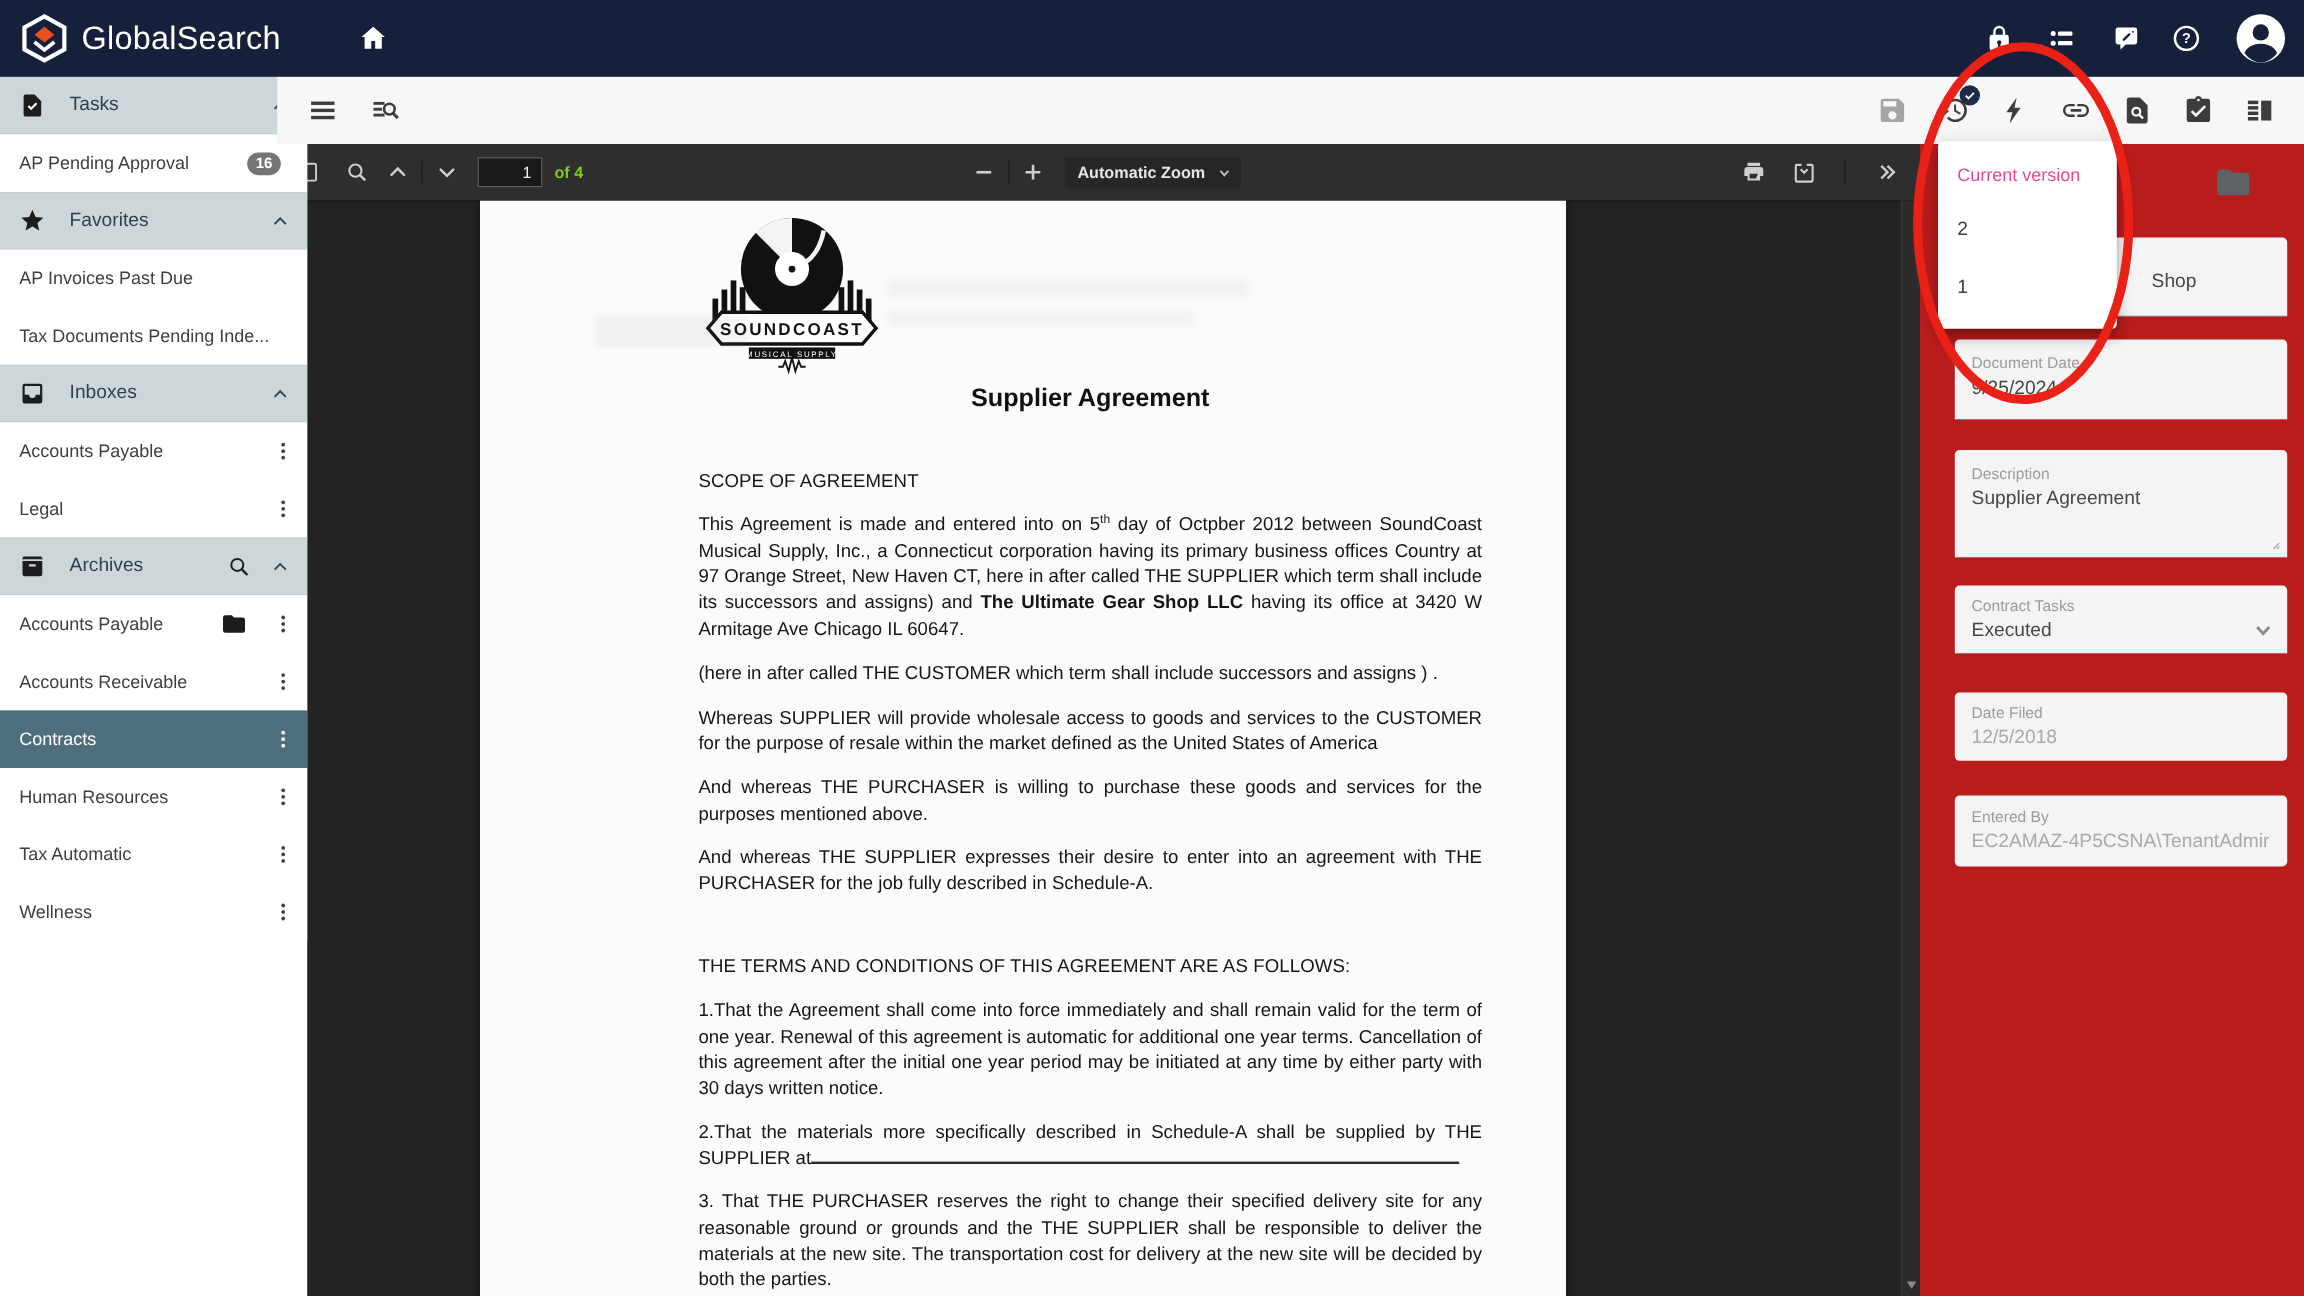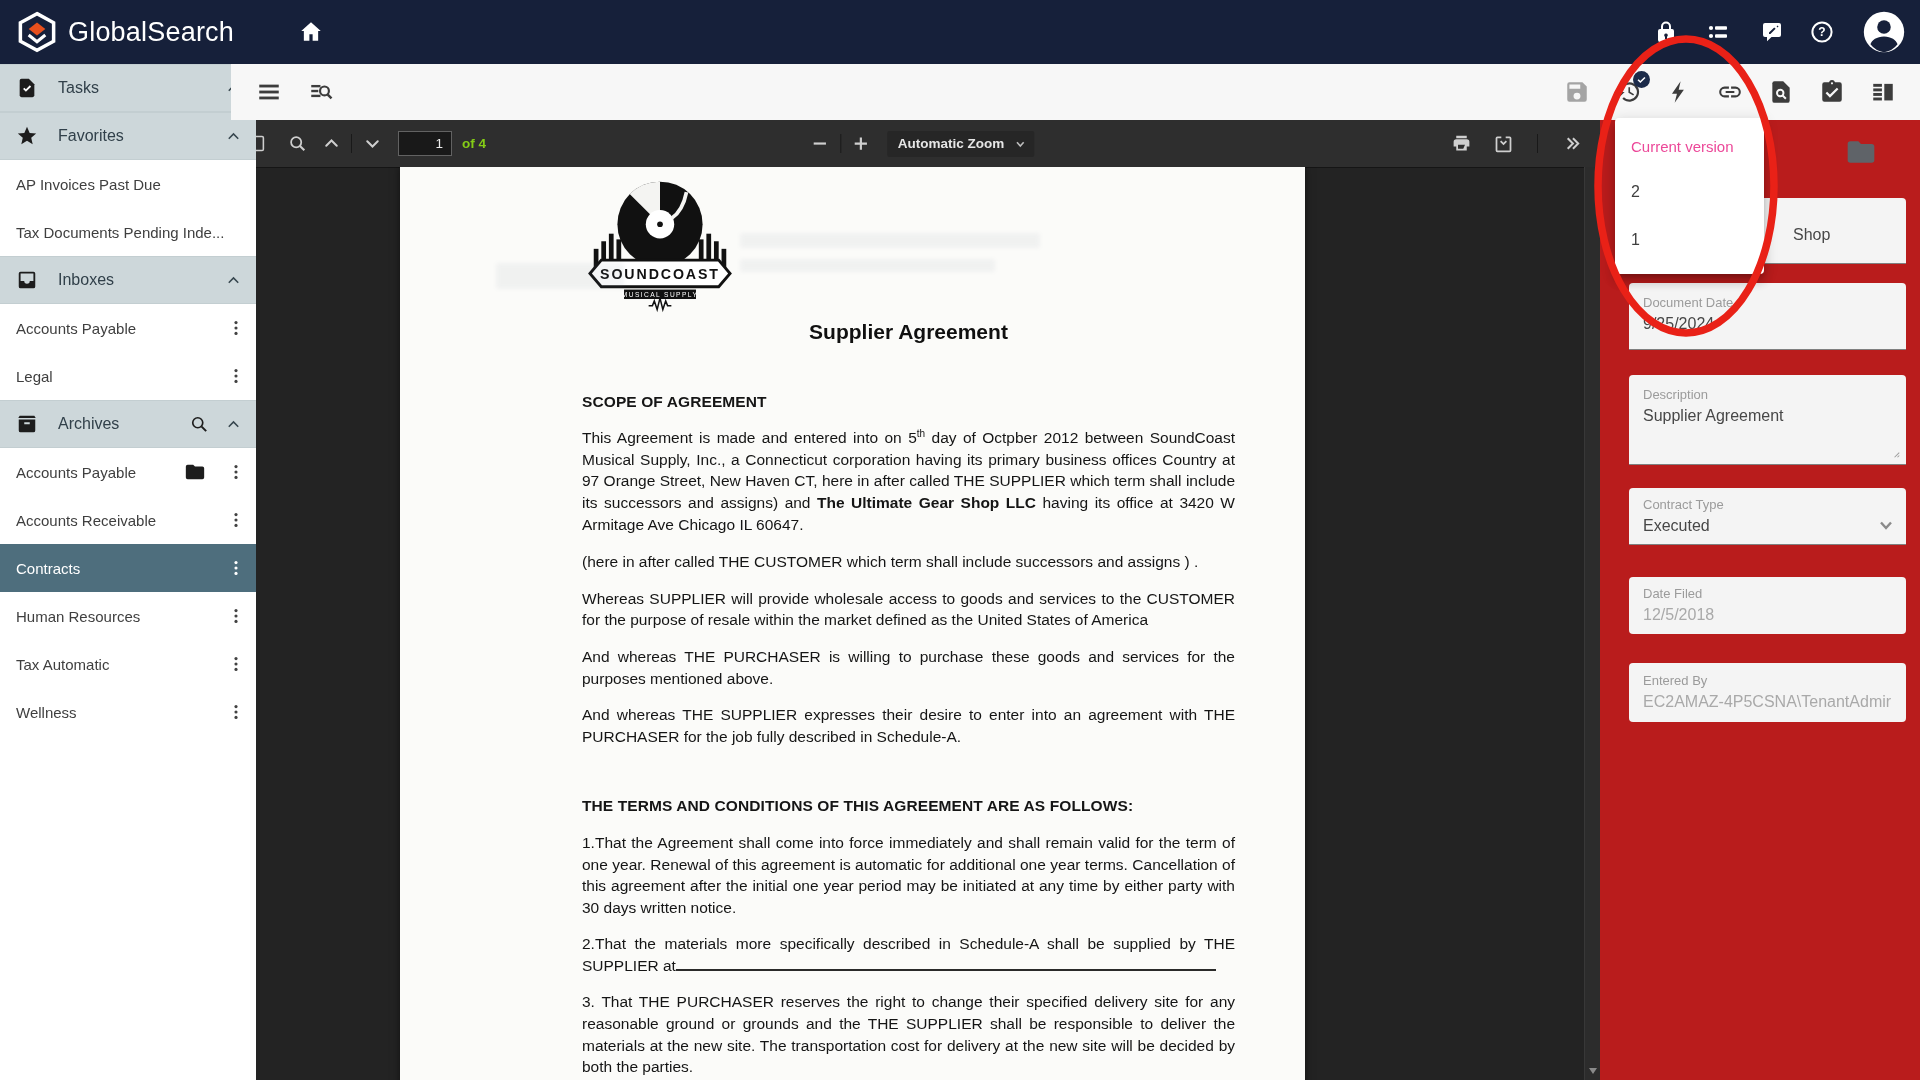--- a/index.html
+++ b/index.html
@@ -75,21 +75,21 @@
     border-left:4.5px solid transparent;border-right:4.5px solid transparent;border-top:6px solid #8a8a8a;}
 
   
   #doc-page{position:absolute;left:169px;top:0;width:905px;height:1020px;background:#fbfbf9;
     box-shadow:0 0 8px rgba(0,0,0,.55);padding:8px 70px 0 182px;
     font-size:15.5px;line-height:21.6px;color:#151515;text-align:justify;}
   .doc-logo{width:152px;height:142px;margin-left:2px;display:block;}
   .doc-title{text-align:center;font-weight:bold;font-size:21px;margin:4px 0 0;color:#101010;}
   #doc-body{margin-top:34px;}
   .para{margin:15px 0 0;}
-  .para.heading{font-weight:bold;margin-top:48px;letter-spacing:.1px;}
+  .para.heading{font-weight:normal;margin-top:48px;letter-spacing:.1px;}
   .para.gap-lg{margin-top:16px;}
   .para sup{font-size:10px;line-height:0;}
   .fill-line{display:inline-block;width:540px;height:4px;border-bottom:2px solid #2a2a2a;}
   .ghost{position:absolute;background:#6b7b8d;opacity:.07;filter:blur(2px);border-radius:3px;}
 
   
   #index-panel{position:absolute;left:1600px;top:120px;right:0;bottom:0;background:#b91c1c;
     padding:16px 14px 0 29px;z-index:4;}
   .folder-row{height:40px;margin-bottom:22px;padding-left:216px;}
   .panel-folder{width:32px;height:32px;display:flex;color:#5f6368;cursor:pointer;}
@@ -187,20 +187,24 @@
             <path d="M14 2H6a2 2 0 0 0-2 2v16a2 2 0 0 0 2 2h12a2 2 0 0 0 2-2V8z" fill="#1d1d1d"></path>
             <path d="m10.8 16.2-3.1-3.1 1.4-1.4 1.7 1.7 4.3-4.3 1.4 1.4z" fill="#fff"></path>
           </svg>
         </span>
         <span class="sb-sec-label" data-name="sidebar-section-label">Tasks</span>
         <span class="sb-chev" data-name="chevron-up-icon">
           <svg viewBox="0 0 24 24">
             <path d="m6 14.5 6-6 6 6" fill="none" stroke="currentColor" stroke-width="2.3" stroke-linecap="round"></path>
           </svg>
         </span>
+      </div>
+      <div class="sb-item" data-name="sidebar-item-ap-pending-approval">
+        <span class="sb-item-label" data-name="sidebar-item-label">AP Pending Approval</span>
+        <span class="badge" data-name="count-badge">16</span>
       </div>
       <div class="sb-section" data-name="sidebar-section-favorites">
         <span class="sec-icon" data-name="star-icon">
           <svg viewBox="0 0 24 24">
             <path d="m12 2 2.9 6.6 7.1.6-5.4 4.7 1.6 7-6.2-3.7-6.2 3.7 1.6-7L2 9.2l7.1-.6z" fill="#1d1d1d"></path>
           </svg>
         </span>
         <span class="sb-sec-label" data-name="sidebar-section-label">Favorites</span>
         <span class="sb-chev" data-name="chevron-up-icon">
           <svg viewBox="0 0 24 24">
@@ -567,21 +571,21 @@
         <div class="field underlined textarea" data-name="field-description">
           <div class="f-label" data-name="field-label">Description</div>
           <div class="f-value" data-name="field-value">Supplier Agreement</div>
           <span class="f-resize" data-name="resize-icon">
             <svg viewBox="0 0 24 24">
               <path d="M21 13 13 21M21 18l-3 3" stroke="currentColor" stroke-width="1.8" fill="none"></path>
             </svg>
           </span>
         </div>
         <div class="field underlined select" data-name="field-contract-type">
-          <div class="f-label" data-name="field-label">Contract Type</div>
+          <div class="f-label" data-name="field-label">Contract Tasks</div>
           <div class="f-value" data-name="field-value">Executed</div>
           <span class="f-caret" data-name="select-caret-icon">
             <svg viewBox="0 0 24 24">
               <path d="m7 9.5 5 5.5 5-5.5" fill="none" stroke="currentColor" stroke-width="2.4"></path>
             </svg>
           </span>
         </div>
         <div class="field disabled" data-name="field-date-filed">
           <div class="f-label" data-name="field-label">Date Filed</div>
           <div class="f-value" data-name="field-value">12/5/2018</div>

